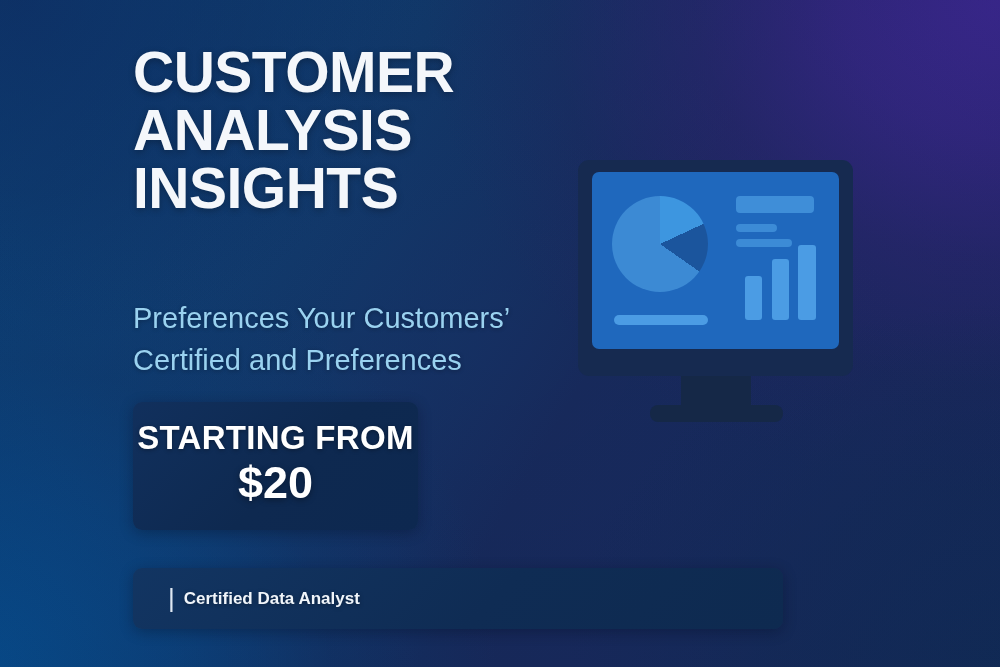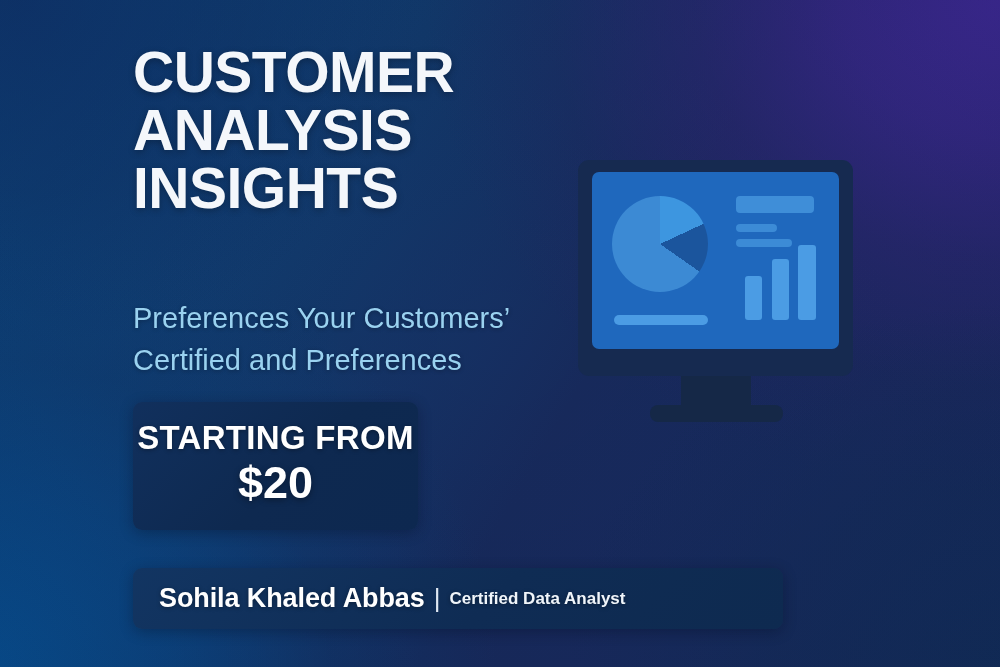--- a/index.html
+++ b/index.html
@@ -273,21 +273,20 @@
       <span class="sub-line">Preferences Your Customers’</span>
       <span class="sub-line">Certified and Preferences</span>
     </div>
 
     <div class="price-card">
       <div class="price-label">STARTING FROM</div>
       <div class="price-value">$20</div>
     </div>
 
     <div class="author-bar">
-      <span class="author-name">Sohila Khaled Abbas</span>
       <span class="author-sep">|</span>
       <span class="author-role">Certified Data Analyst</span>
     </div>
 
     <div class="monitor-neck"></div>
     <div class="monitor-base"></div>
 
     <div class="monitor">
       <div class="monitor-frame"></div>
       <div class="monitor-screen">

